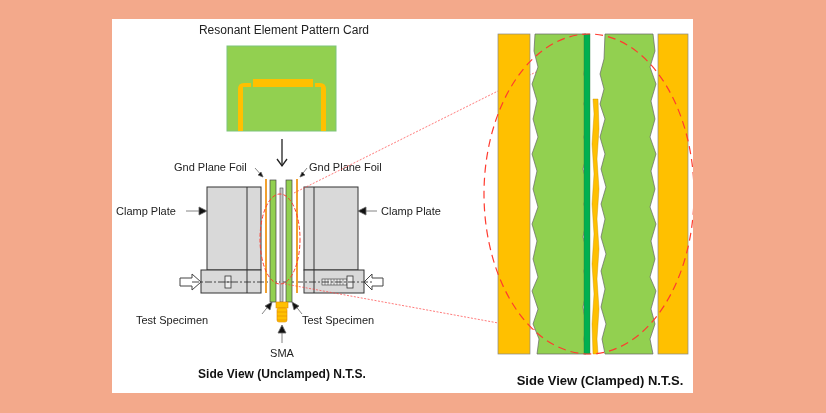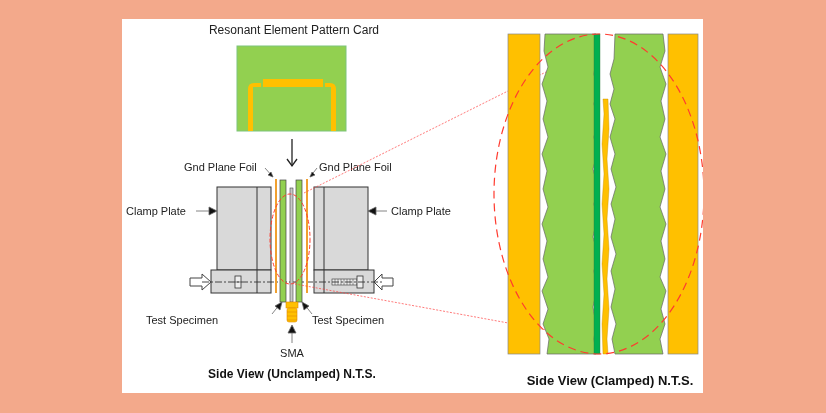--- a/index.html
+++ b/index.html
@@ -1,18 +1,18 @@
 <!DOCTYPE html>
 <html><head>
 <meta charset="utf-8">
 <style>
   html, body { margin:0; padding:0; }
   body { width:826px; height:413px; background:#f3a98b; position:relative; overflow:hidden;
          font-family:"Liberation Sans", sans-serif; }
-  #panel { position:absolute; left:122px; top:19px; width:581px; height:374px; background:#ffffff; }
+  #panel { position:absolute; left:112px; top:19px; width:581px; height:374px; background:#ffffff; }
   svg { position:absolute; left:0; top:0; }
   .lbl { font-family:"Liberation Sans", sans-serif; font-size:11px; fill:#222; }
   .ttl { font-family:"Liberation Sans", sans-serif; font-size:12px; font-weight:bold; fill:#111; }
   .ttl2 { font-family:"Liberation Sans", sans-serif; font-size:13px; font-weight:bold; fill:#111; }
   .top { font-family:"Liberation Sans", sans-serif; font-size:12px; fill:#222; }
 </style>
 </head>
 <body>
 
 <div id="panel">

